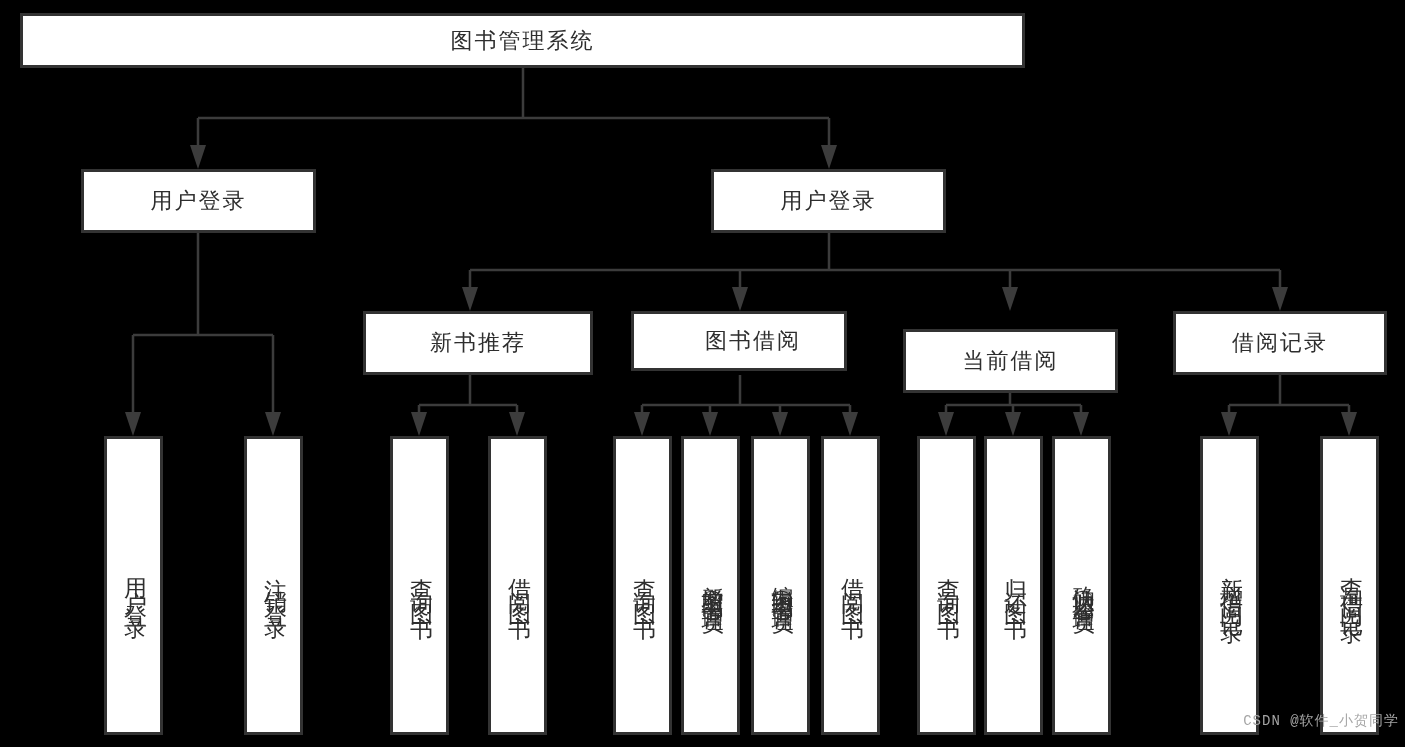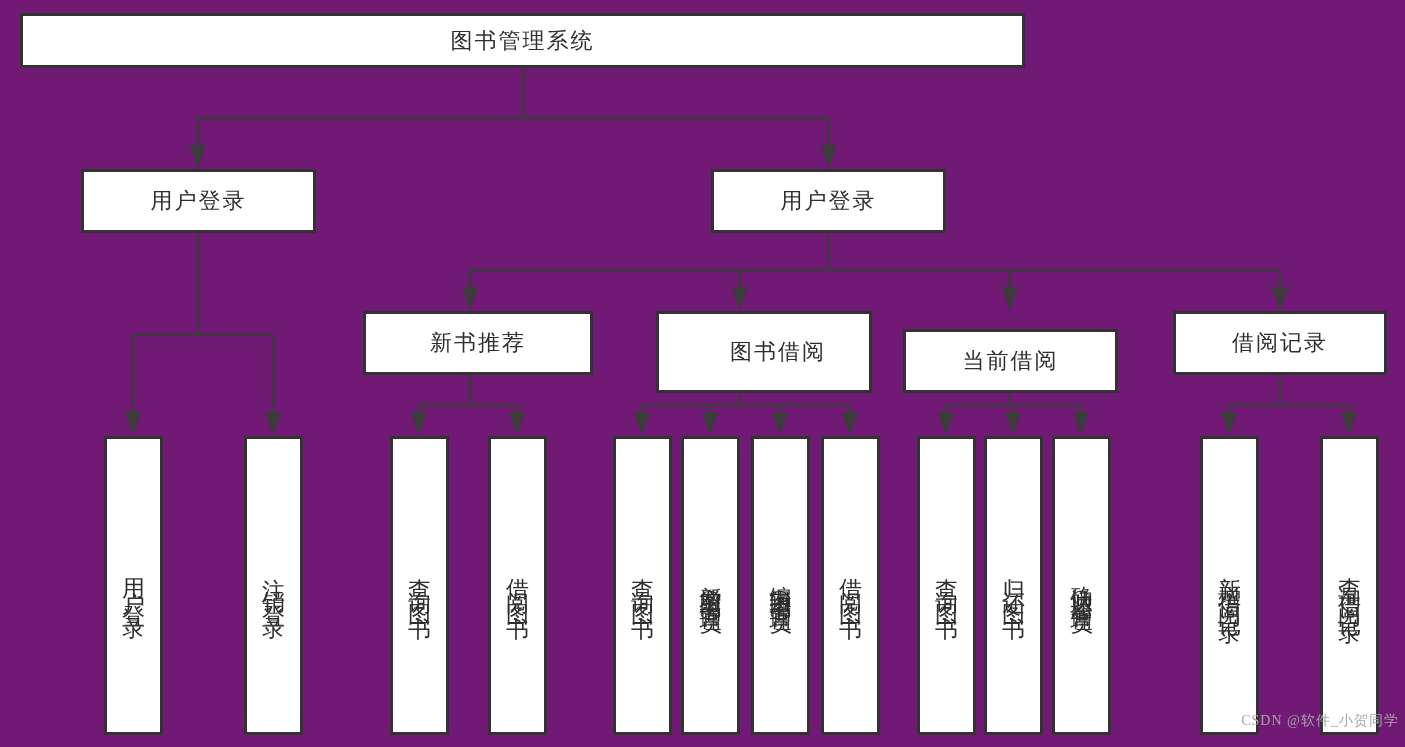--- a/index.html
+++ b/index.html
@@ -1,22 +1,22 @@
 <!DOCTYPE html>
 <html><head>
 <meta charset="utf-8">
 <style>
   html, body { margin: 0; padding: 0; background: #ffffff; }
   .stage {
     position: relative;
     width: 1405px;
     height: 747px;
-    background: #701a75;
+    background: #000000;
     overflow: hidden;
-    font-family: Liberation Serif, serif;
+    font-family: Liberation Mono, monospace;
   }
   .wires {
     position: absolute;
     left: 0; top: 0;
     width: 1405px; height: 747px;
     z-index: 1;
   }
   .box {
     position: absolute;
     background: #ffffff;
@@ -103,21 +103,21 @@
   <div class="box h-box" style="left:81px; top:169px; width:235px; height:64px;">
     <span>用户登录</span>
   </div>
   <div class="box h-box" style="left:711px; top:169px; width:235px; height:64px;">
     <span>用户登录</span>
   </div>
 
   <div class="box h-box" style="left:363px; top:311px; width:230px; height:64px;">
     <span>新书推荐</span>
   </div>
-  <div class="box h-box" style="left:656px; top:311px; width:216px; height:82px;padding-left:28px;">
+  <div class="box h-box" style="left:631px; top:311px; width:216px; height:60px;padding-left:28px;">
     <span>图书借阅</span>
   </div>
   <div class="box h-box" style="left:903px; top:329px; width:215px; height:64px;">
     <span>当前借阅</span>
   </div>
   <div class="box h-box" style="left:1173px; top:311px; width:214px; height:64px;">
     <span>借阅记录</span>
   </div>
 
   <div class="box v-box" style="left:104px; top:436px; width:59px; height:299px;">

